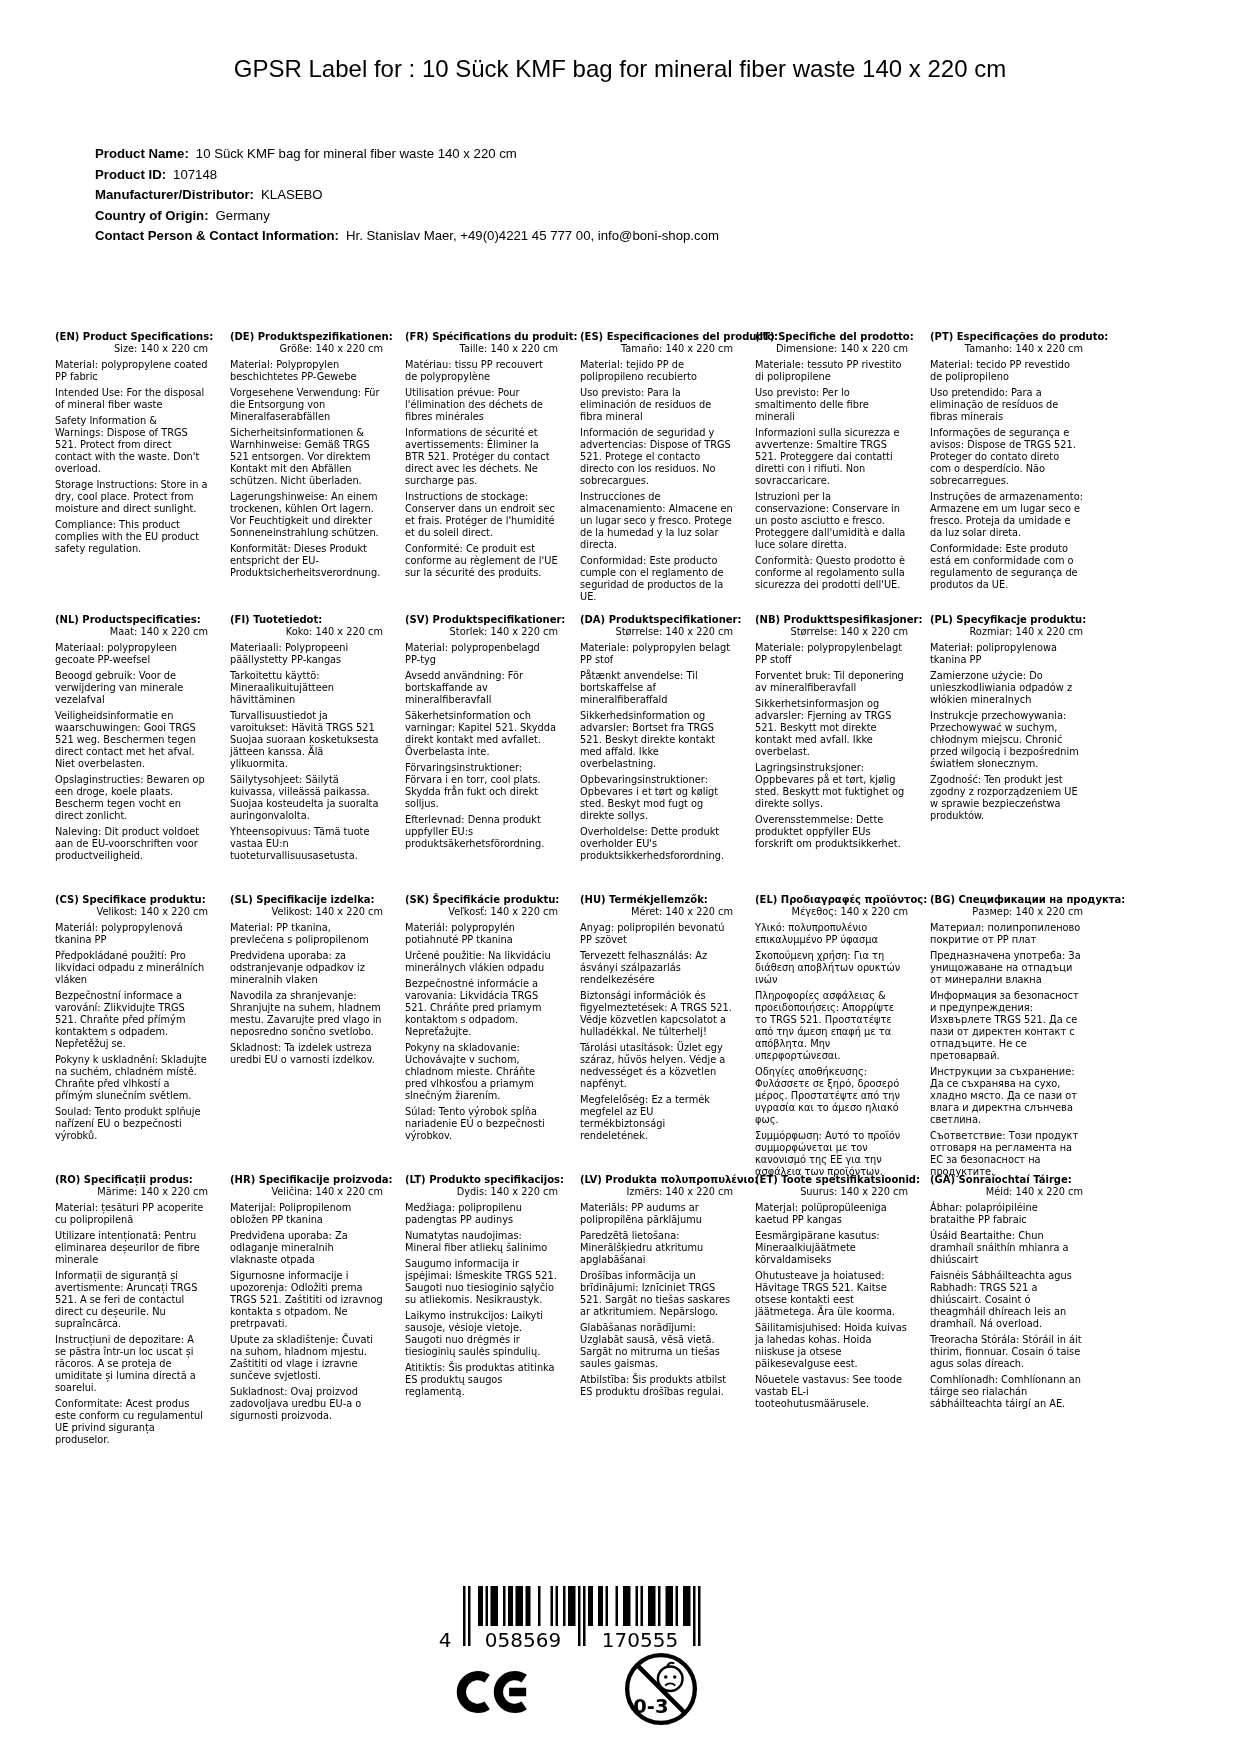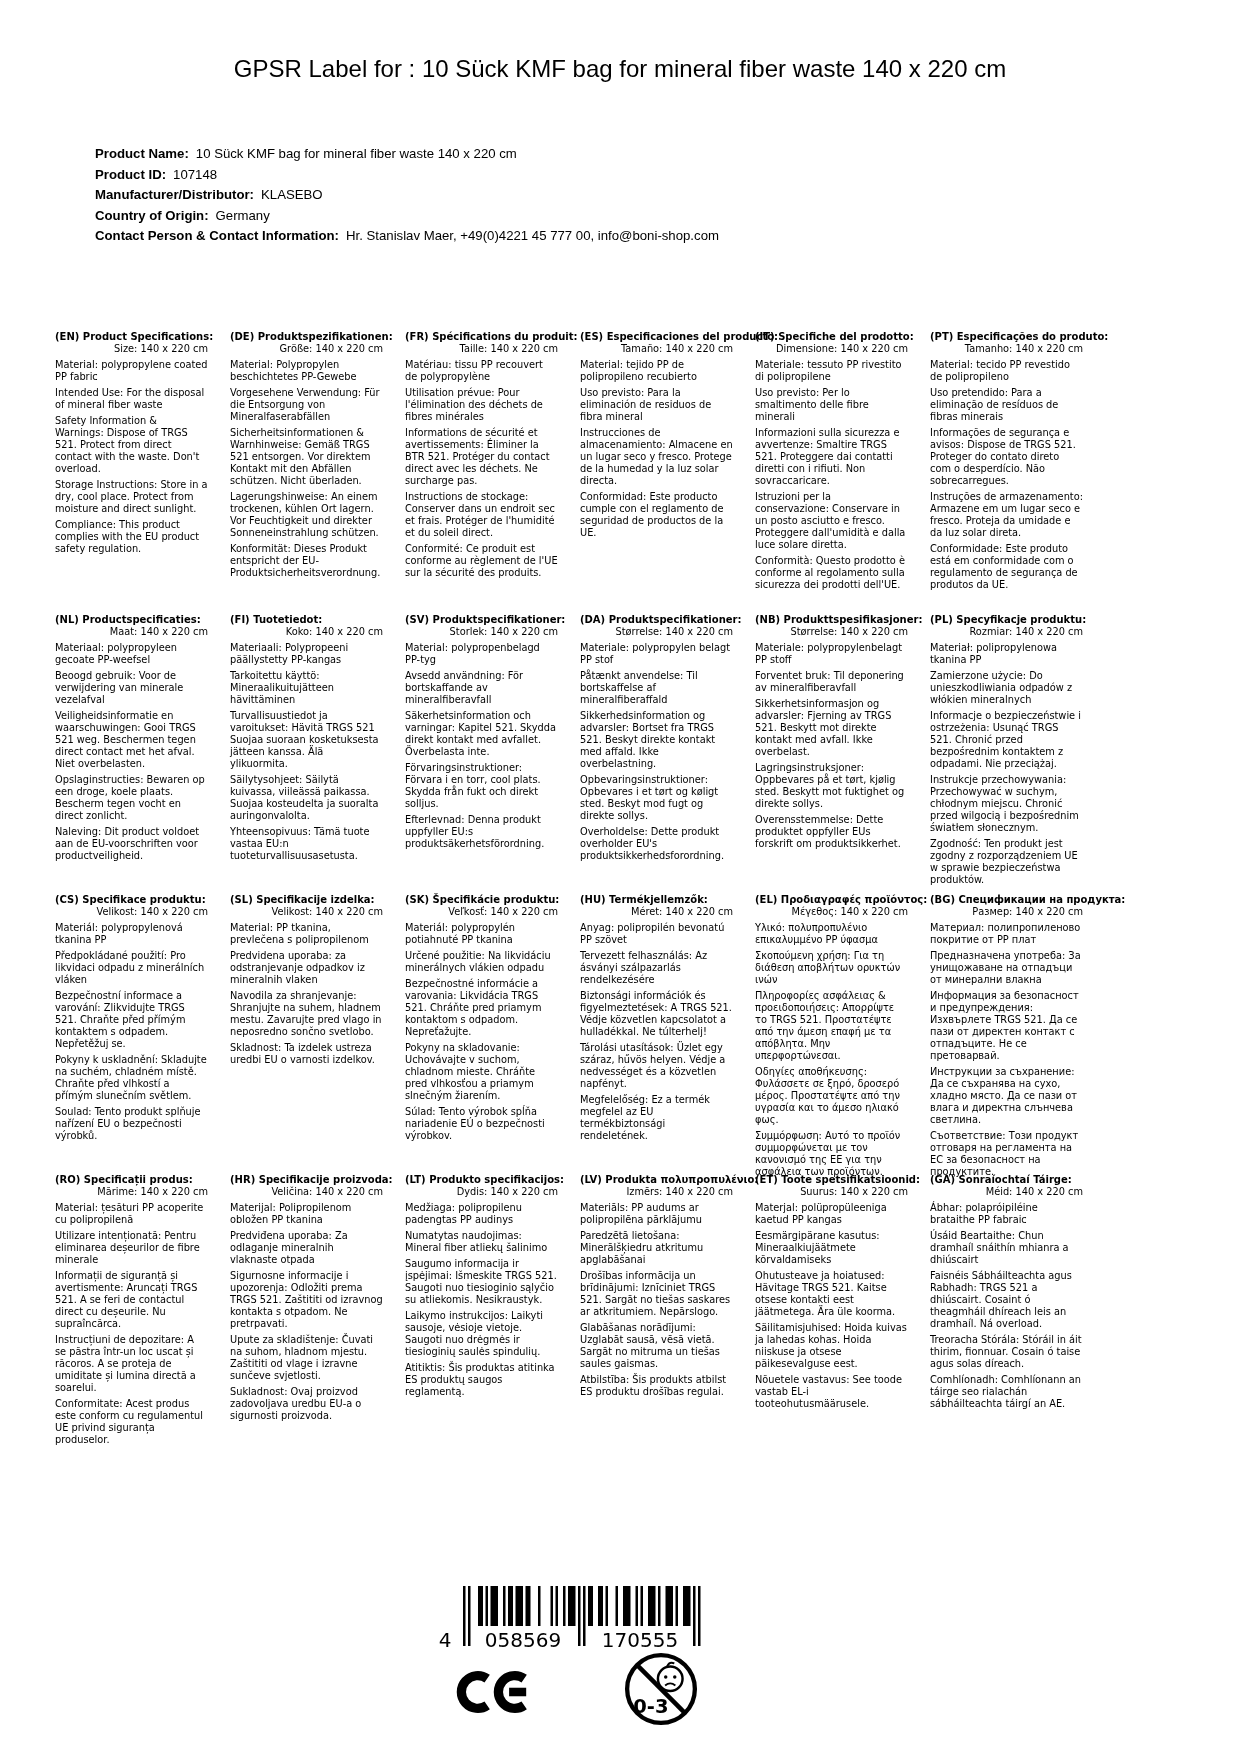--- a/index.html
+++ b/index.html
@@ -99,20 +99,21 @@
       <p class="spec-line">Utilisation prévue: Pour l'élimination des déchets de fibres minérales</p>
       <p class="spec-line">Informations de sécurité et avertissements: Éliminer la BTR 521. Protéger du contact direct avec les déchets. Ne surcharge pas.</p>
       <p class="spec-line">Instructions de stockage: Conserver dans un endroit sec et frais. Protéger de l'humidité et du soleil direct.</p>
       <p class="spec-line">Conformité: Ce produit est conforme au règlement de l'UE sur la sécurité des produits.</p>
     </div>
     <div class="spec-block">
       <div class="spec-heading">(ES) Especificaciones del producto:</div>
       <p class="spec-line first">Tamaño: 140 x 220 cm</p>
       <p class="spec-line">Material: tejido PP de polipropileno recubierto</p>
       <p class="spec-line">Uso previsto: Para la eliminación de residuos de fibra mineral</p>
+      <p class="spec-line">Información de seguridad y advertencias: Dispose of TRGS 521. Protege el contacto directo con los residuos. No sobrecargues.</p>
       <p class="spec-line">Instrucciones de almacenamiento: Almacene en un lugar seco y fresco. Protege de la humedad y la luz solar directa.</p>
       <p class="spec-line">Conformidad: Este producto cumple con el reglamento de seguridad de productos de la UE.</p>
     </div>
     <div class="spec-block">
       <div class="spec-heading">(IT) Specifiche del prodotto:</div>
       <p class="spec-line first">Dimensione: 140 x 220 cm</p>
       <p class="spec-line">Materiale: tessuto PP rivestito di polipropilene</p>
       <p class="spec-line">Uso previsto: Per lo smaltimento delle fibre minerali</p>
       <p class="spec-line">Informazioni sulla sicurezza e avvertenze: Smaltire TRGS 521. Proteggere dai contatti diretti con i rifiuti. Non sovraccaricare.</p>
       <p class="spec-line">Istruzioni per la conservazione: Conservare in un posto asciutto e fresco. Proteggere dall'umidità e dalla luce solare diretta.</p>
@@ -170,21 +171,20 @@
       <p class="spec-line">Forventet bruk: Til deponering av mineralfiberavfall</p>
       <p class="spec-line">Sikkerhetsinformasjon og advarsler: Fjerning av TRGS 521. Beskytt mot direkte kontakt med avfall. Ikke overbelast.</p>
       <p class="spec-line">Lagringsinstruksjoner: Oppbevares på et tørt, kjølig sted. Beskytt mot fuktighet og direkte sollys.</p>
       <p class="spec-line">Overensstemmelse: Dette produktet oppfyller EUs forskrift om produktsikkerhet.</p>
     </div>
     <div class="spec-block">
       <div class="spec-heading">(PL) Specyfikacje produktu:</div>
       <p class="spec-line first">Rozmiar: 140 x 220 cm</p>
       <p class="spec-line">Materiał: polipropylenowa tkanina PP</p>
       <p class="spec-line">Zamierzone użycie: Do unieszkodliwiania odpadów z włókien mineralnych</p>
-      <p class="spec-line">Informacje o bezpieczeństwie i ostrzeżenia: Usunąć TRGS 521. Chronić przed bezpośrednim kontaktem z odpadami. Nie przeciążaj.</p>
       <p class="spec-line">Instrukcje przechowywania: Przechowywać w suchym, chłodnym miejscu. Chronić przed wilgocią i bezpośrednim światłem słonecznym.</p>
       <p class="spec-line">Zgodność: Ten produkt jest zgodny z rozporządzeniem UE w sprawie bezpieczeństwa produktów.</p>
     </div>
     <div class="spec-block">
       <div class="spec-heading">(CS) Specifikace produktu:</div>
       <p class="spec-line first">Velikost: 140 x 220 cm</p>
       <p class="spec-line">Materiál: polypropylenová tkanina PP</p>
       <p class="spec-line">Předpokládané použití: Pro likvidaci odpadu z minerálních vláken</p>
       <p class="spec-line">Bezpečnostní informace a varování: Zlikvidujte TRGS 521. Chraňte před přímým kontaktem s odpadem. Nepřetěžuj se.</p>
       <p class="spec-line">Pokyny k uskladnění: Skladujte na suchém, chladném místě. Chraňte před vlhkostí a přímým slunečním světlem.</p>

